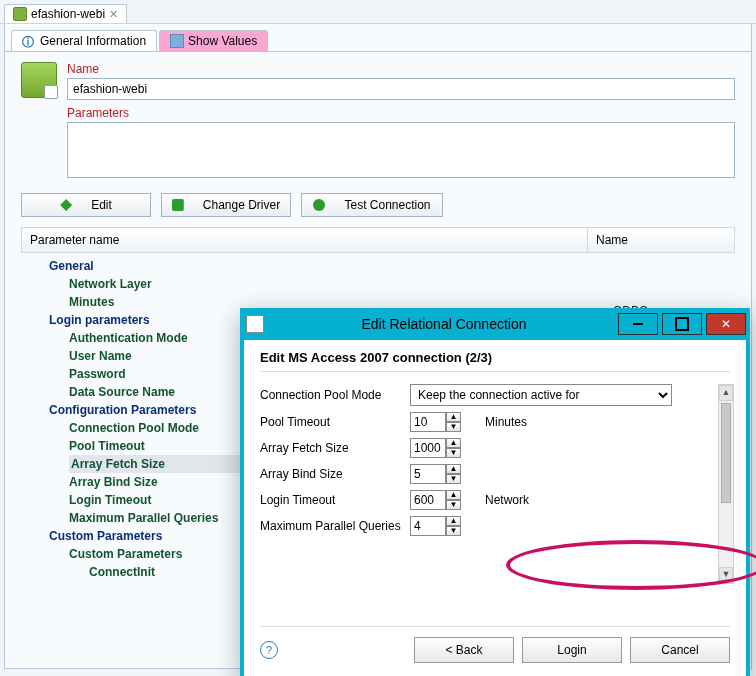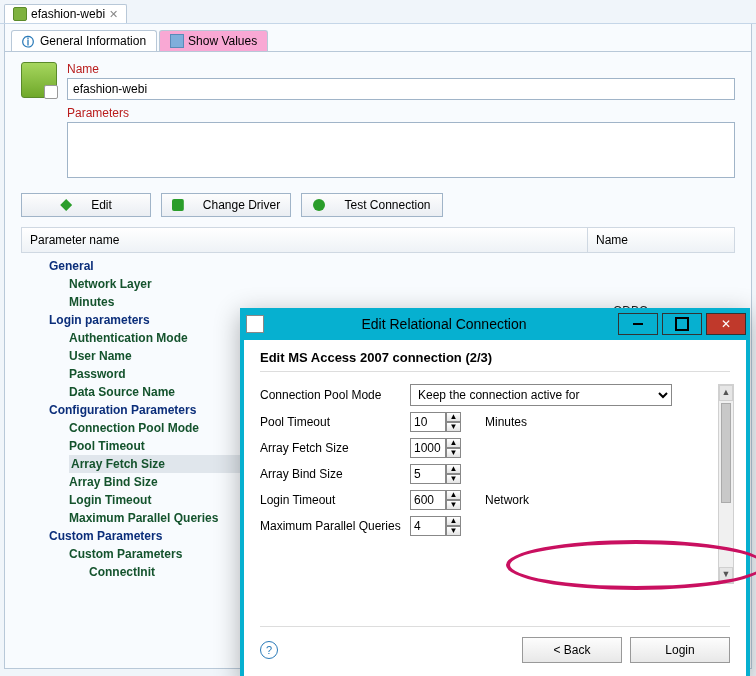--- a/index.html
+++ b/index.html
@@ -253,18 +253,19 @@
           </div>
 
           <div class="ellipse"></div>
         </div>
 
         <div class="dlg-sep"></div>
         <div class="dlg-btns">
           <div class="help">?</div>
           <div class="dlg-btn">&lt; Back</div>
           <div class="dlg-btn">Login</div>
+          <div class="dlg-btn">Cancel</div>
         </div>
       </div>
     </div>
 
   </div>
 </div>
 
 </body></html>

